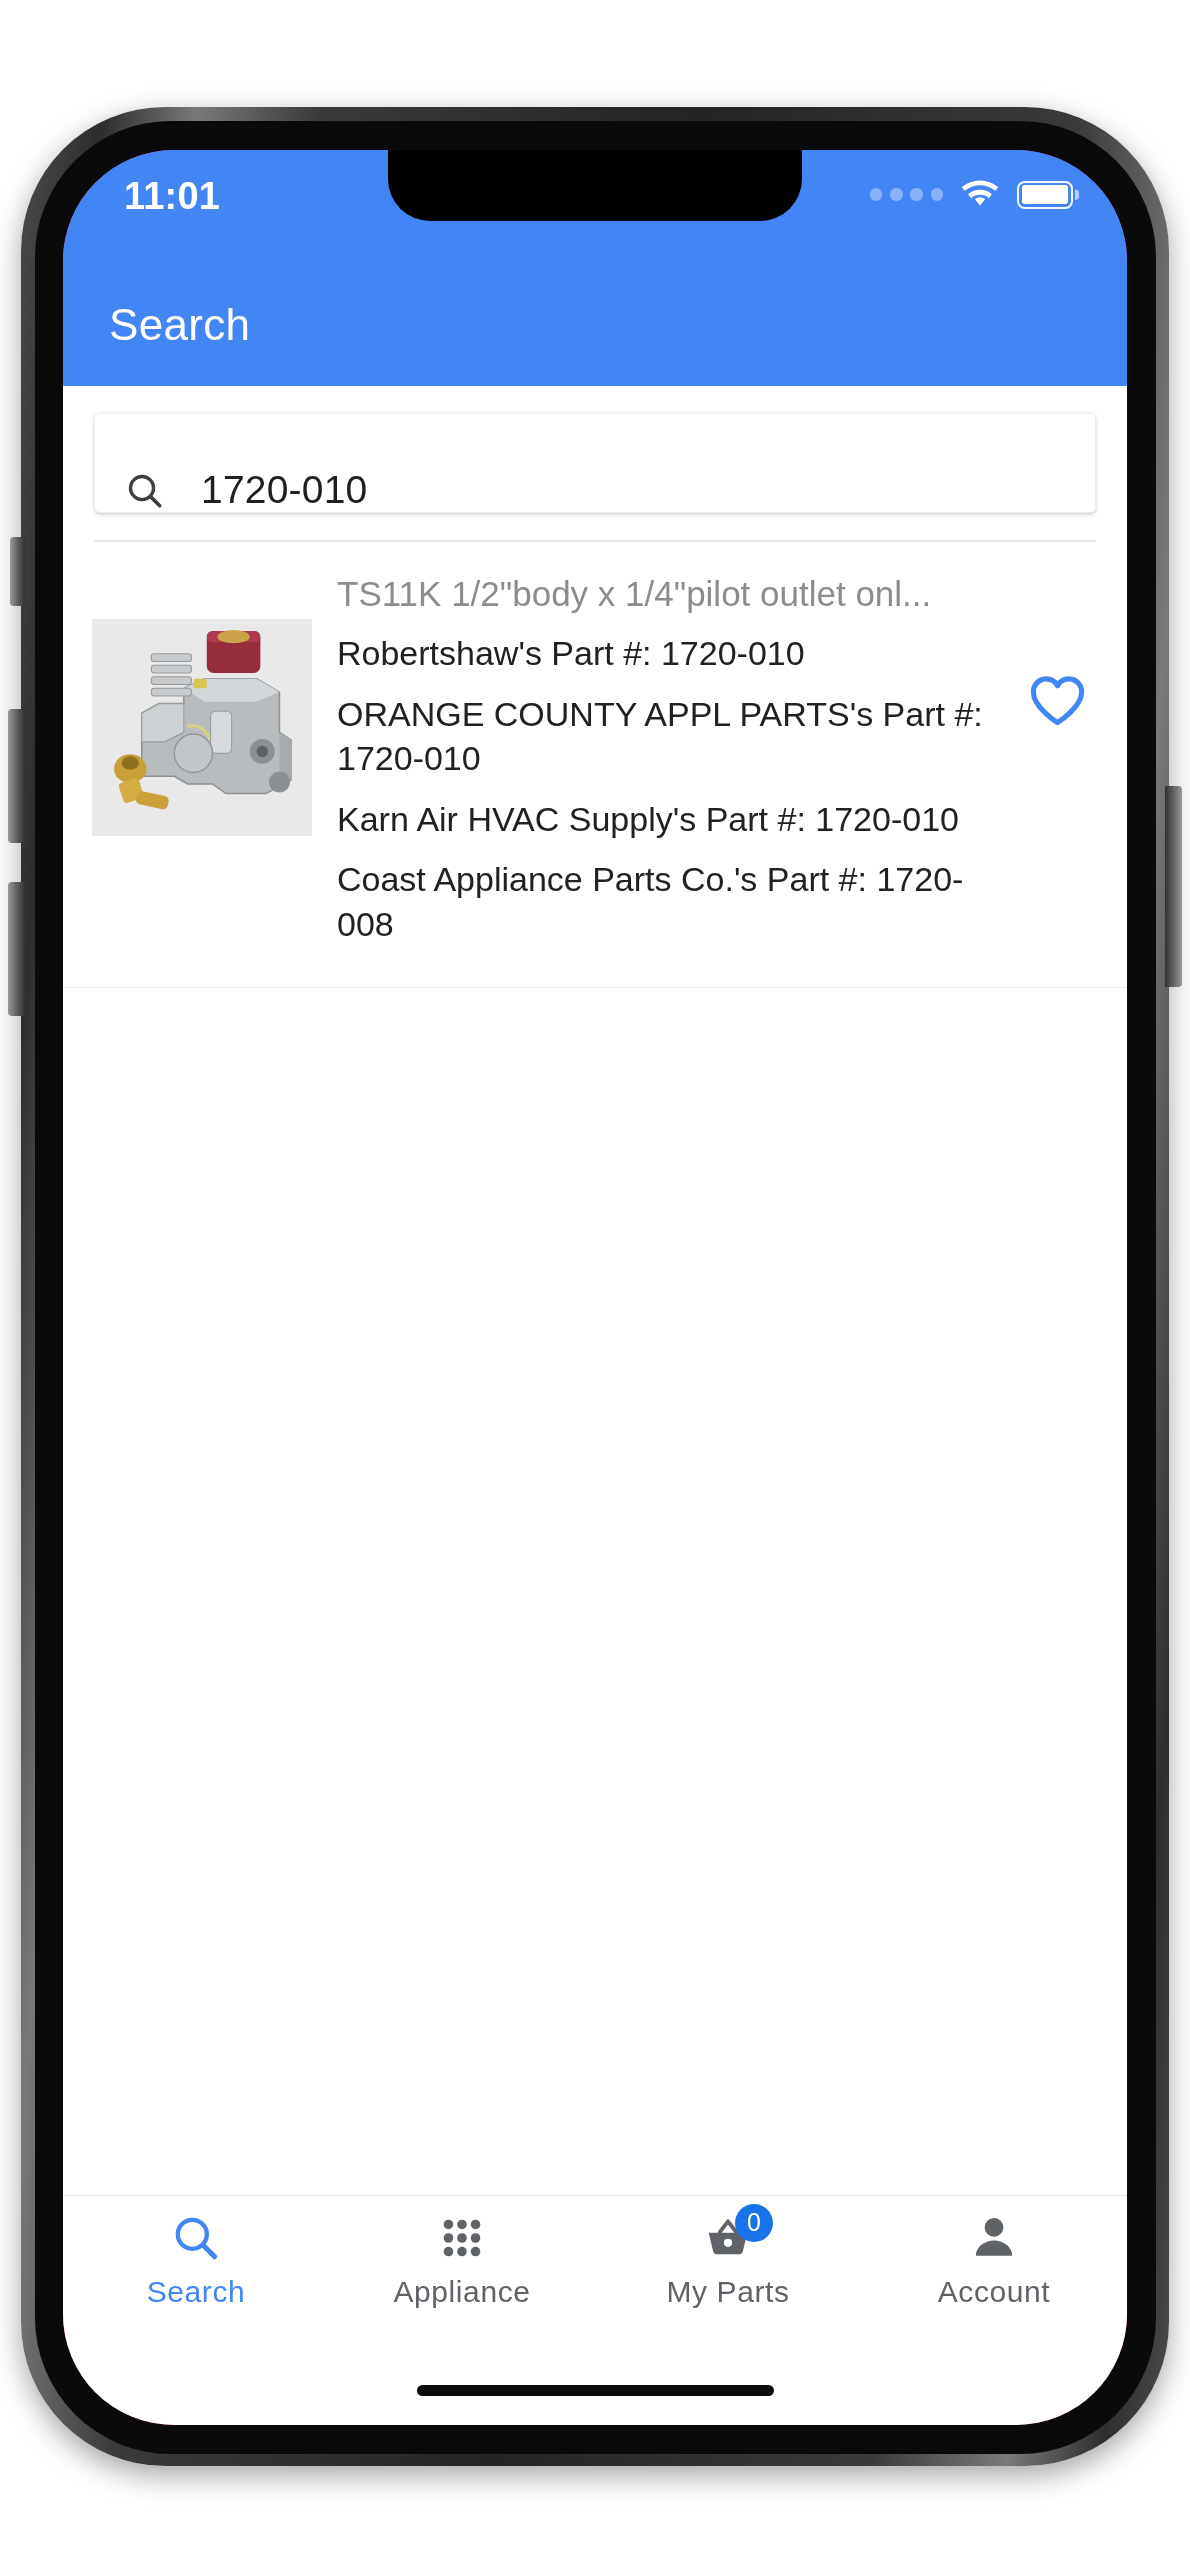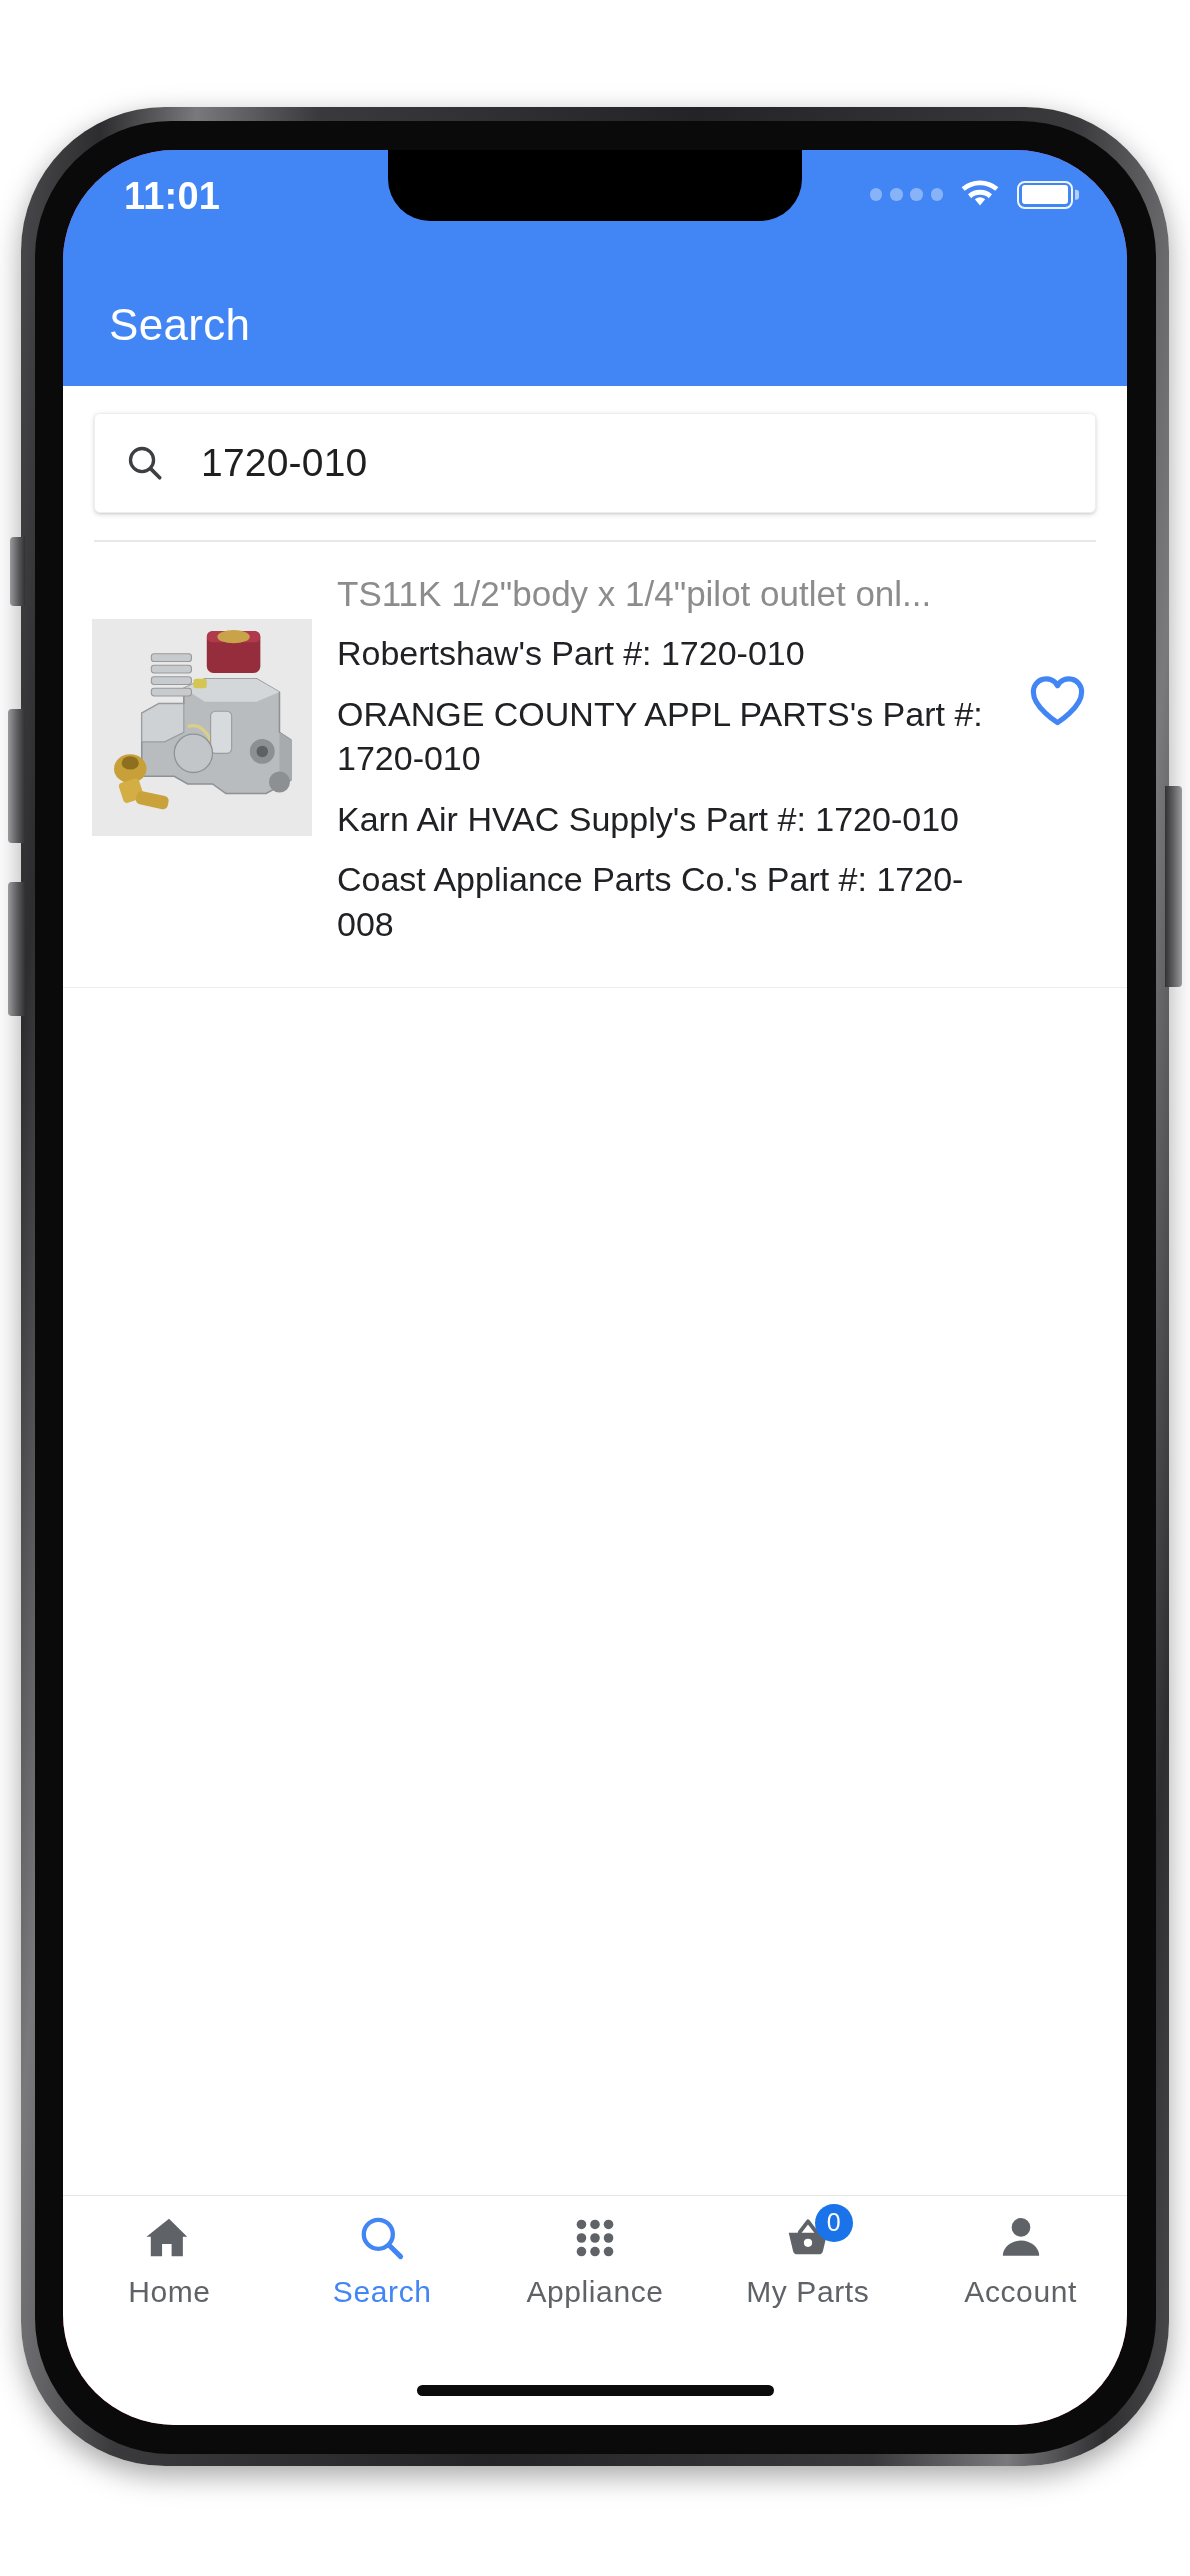--- a/index.html
+++ b/index.html
@@ -155,21 +155,21 @@
     padding: 27px 31px 0 31px;
     box-sizing: border-box;
   }
   .search-field {
     height: 100px;
     background: #ffffff;
     border: 1px solid #eceff1;
     border-radius: 5.8px;
     box-shadow: 0 1.9px 4.8px rgba(0,0,0,.13), 0 1px 1.9px rgba(0,0,0,.08);
     display: flex;
-    align-items: center;
+    align-items: flex-end;
     padding: 0 29px;
     box-sizing: border-box;
   }
   .search-icon-svg { width: 42px; height: 42px; flex: none; }
   .search-value {
     margin-left: 35px;
     font-size: 39px;
     color: #1f1f1f;
     letter-spacing: 0.2px;
   }
@@ -409,28 +409,20 @@
               </svg>
             </div>
 
           </div>
 
         </div>
       </div>
 
       <div class="bottomnav">
 
-        <div class="nav-item">
-          <div class="nav-icon">
-            <svg width="52" height="52" viewBox="0 0 24 24">
-              <path d="M12 3.1 1.6 11.4 h2.0 V20.4 h5.2 v-5.6 h4.4 v5.6 h5.2 V11.4 h2.0 Z" fill="#5f6368"></path>
-            </svg>
-          </div>
-          <div class="nav-label">Home</div>
-        </div>
 
         <div class="nav-item active">
           <div class="nav-icon">
             <svg width="52" height="52" viewBox="0 0 24 24">
               <circle cx="10.3" cy="10.3" r="6.7" fill="none" stroke="#4285f4" stroke-width="2"></circle>
               <line x1="15.3" y1="15.3" x2="20.6" y2="20.6" stroke="#4285f4" stroke-width="2.3" stroke-linecap="round"></line>
             </svg>
           </div>
           <div class="nav-label">Search</div>
         </div>

